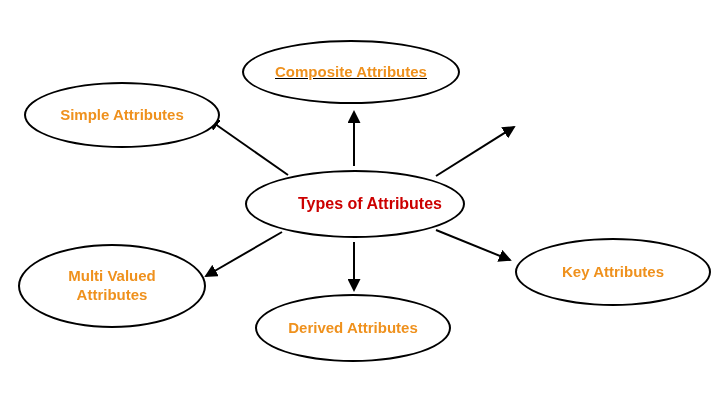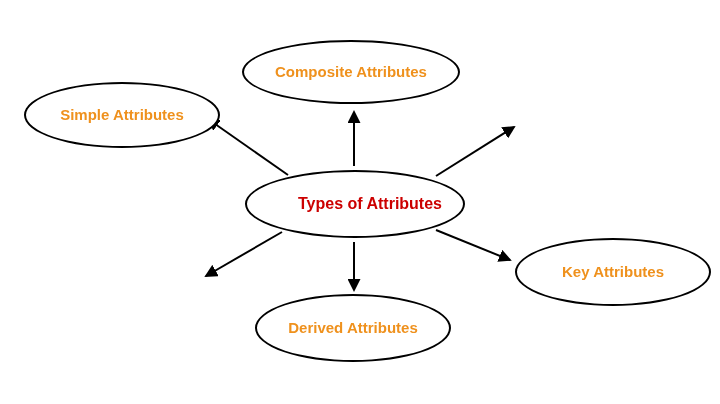--- a/index.html
+++ b/index.html
@@ -45,21 +45,21 @@
     line-height: 1.25;
     color: var(--node-label, #ef911d);
   }
   .ellipse.center-node .label {
     font-size: 16px;
     color: var(--center-label, #cc0000);
     margin-left: 30px;
   }
   
   .center-node      { left: 245px; top: 170px; width: 220px; height: 68px; }
-  .node-composite   { left: 242px; top: 40px;  width: 218px; height: 64px; }
+  .node-composite   { left: 242px; top: 40px;  width: 218px; height: 64px; text-decoration: underline; }
   .node-simple      { left: 24px;   top: 82px;  width: 196px; height: 66px; }
   .node-single      { left: 518px; top: 76px;  width: 194px; height: 84px; }
   .node-multi       { left: 18px;  top: 244px; width: 188px; height: 84px; }
   .node-derived     { left: 255px; top: 294px; width: 196px; height: 68px; }
   .node-key         { left: 515px; top: 238px; width: 196px; height: 68px; }
 </style>
 </head>
 <body>
 
 <div id="canvas">
@@ -84,20 +84,23 @@
 
   <div class="ellipse node-composite">
     <span class="label">Composite Attributes</span>
   </div>
 
   <div class="ellipse node-simple">
     <span class="label">Simple Attributes</span>
   </div>
 
 
+  <div class="ellipse node-multi">
+    <span class="label">Multi Valued Attributes</span>
+  </div>
 
   <div class="ellipse node-key">
     <span class="label">Key Attributes</span>
   </div>
 
   <div class="ellipse node-derived">
     <span class="label">Derived Attributes</span>
   </div>
 
 </div>

